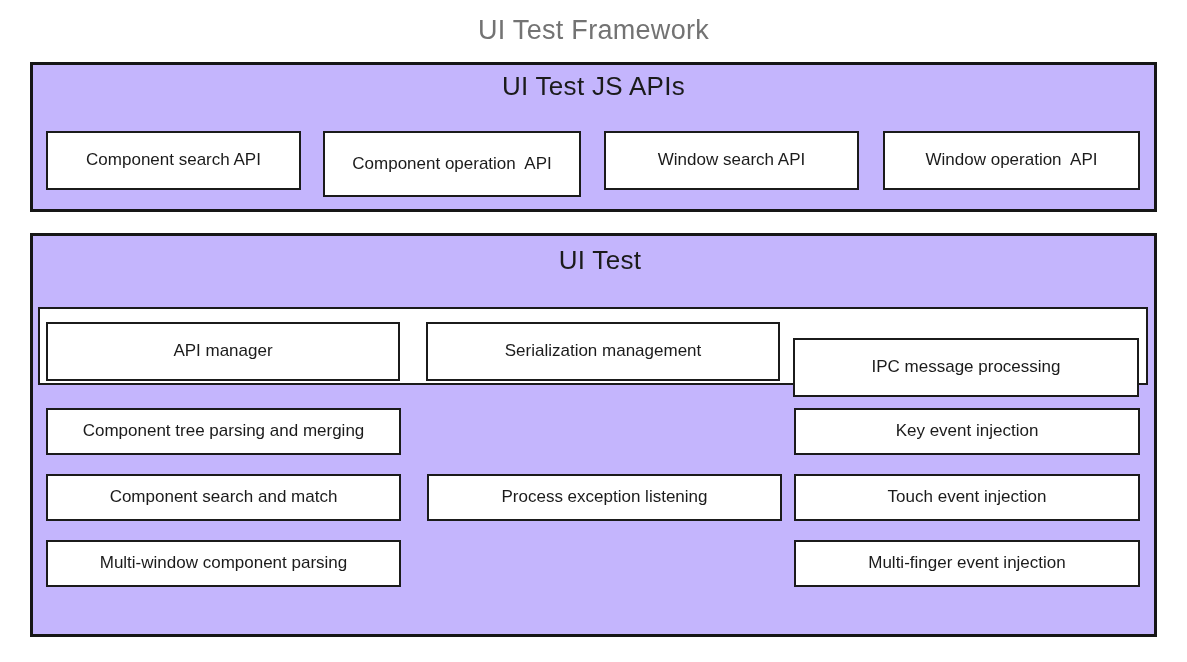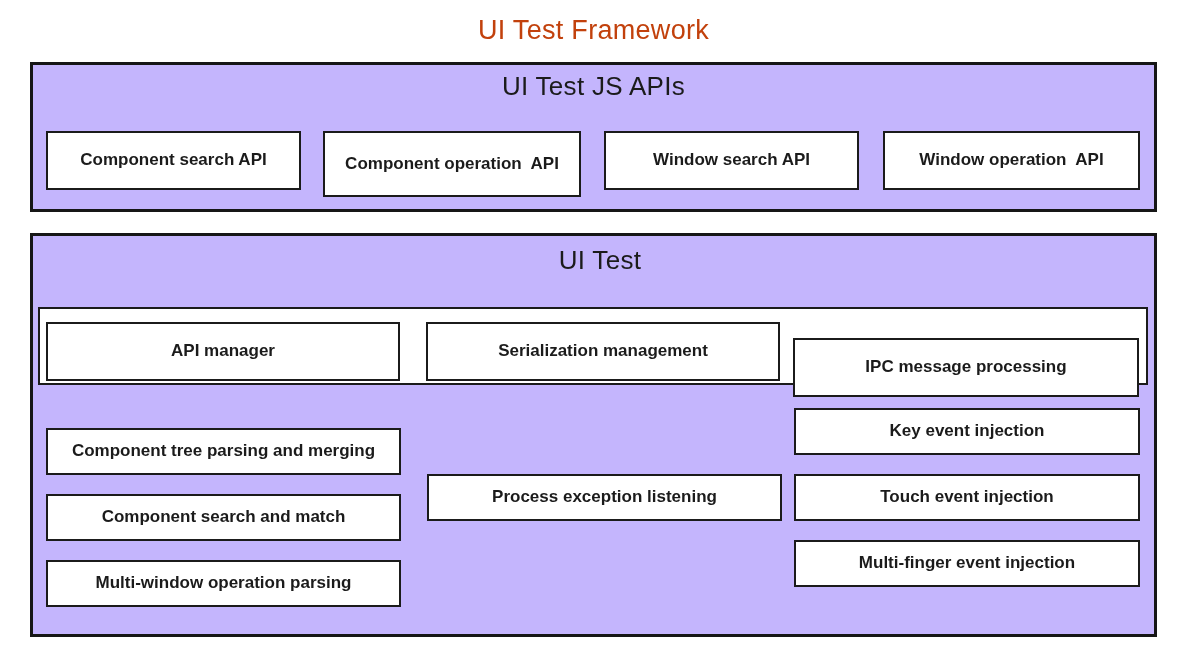--- a/index.html
+++ b/index.html
@@ -18,21 +18,21 @@
   }
   .page-title {
     position: absolute;
     top: 15px;
     left: 0;
     right: 0;
     text-align: center;
     font-size: 27px;
     font-weight: 500;
     letter-spacing: 0.3px;
-    color: #c2410c;
+    color: #737373;
   }
   .section {
     position: absolute;
     border: 3px solid #161616;
     background: #c4b5fd;
     box-sizing: border-box;
   }
   #section-js-apis {
     left: 30px;
     top: 62px;
@@ -64,21 +64,20 @@
     background: #ffffff;
     box-sizing: border-box;
     display: flex;
     align-items: center;
     justify-content: center;
     text-align: center;
     font-size: 17px;
     line-height: 1.2;
     white-space: pre;
     color: #1b1b1b;
-    font-weight: bold;
   }
 
   
   #box-component-search-api   { left: 13px;  top: 66px; width: 255px; height: 59px; }
   #box-component-operation-api{ left: 290px; top: 66px; width: 258px; height: 66px; }
   #box-window-search-api      { left: 571px; top: 66px; width: 255px; height: 59px; }
   #box-window-operation-api   { left: 850px; top: 66px; width: 257px; height: 59px; }
 
   
   .manager-wrapper {
@@ -94,21 +93,21 @@
   .mgr { top: 13px; height: 59px; }
   #box-api-manager               { left: 6px;   width: 354px; }
   #box-serialization-management  { left: 386px; width: 354px; }
   #box-ipc-message-processing    { left: 753px; width: 346px; margin-top: 16px; }
 
   
   .grid-box { height: 47px; }
   .row-0 { top: 172px; }
   .row-1 { top: 238px; }
   .row-2 { top: 304px; }
-  .col-0 { left: 13px;  width: 355px; margin-top: 20px; }
+  .col-0 { left: 13px;  width: 355px; }
   .col-1 { left: 394px; width: 355px; }
   .col-2 { left: 761px; width: 346px; }
 </style>
 </head>
 <body>
 
 <div class="canvas">
 
   <div class="page-title">UI Test Framework</div>
 
@@ -129,17 +128,17 @@
       <div class="leaf mgr" id="box-ipc-message-processing">IPC message processing</div>
     </div>
 
     <div class="leaf grid-box row-0 col-0">Component tree parsing and merging</div>
     <div class="leaf grid-box row-0 col-2">Key event injection</div>
 
     <div class="leaf grid-box row-1 col-0">Component search and match</div>
     <div class="leaf grid-box row-1 col-1">Process exception listening</div>
     <div class="leaf grid-box row-1 col-2">Touch event injection</div>
 
-    <div class="leaf grid-box row-2 col-0">Multi-window operation parsing</div>
+    <div class="leaf grid-box row-2 col-0">Multi-window component parsing</div>
     <div class="leaf grid-box row-2 col-2">Multi-finger event injection</div>
   </div>
 
 </div>
 
 </body></html>

